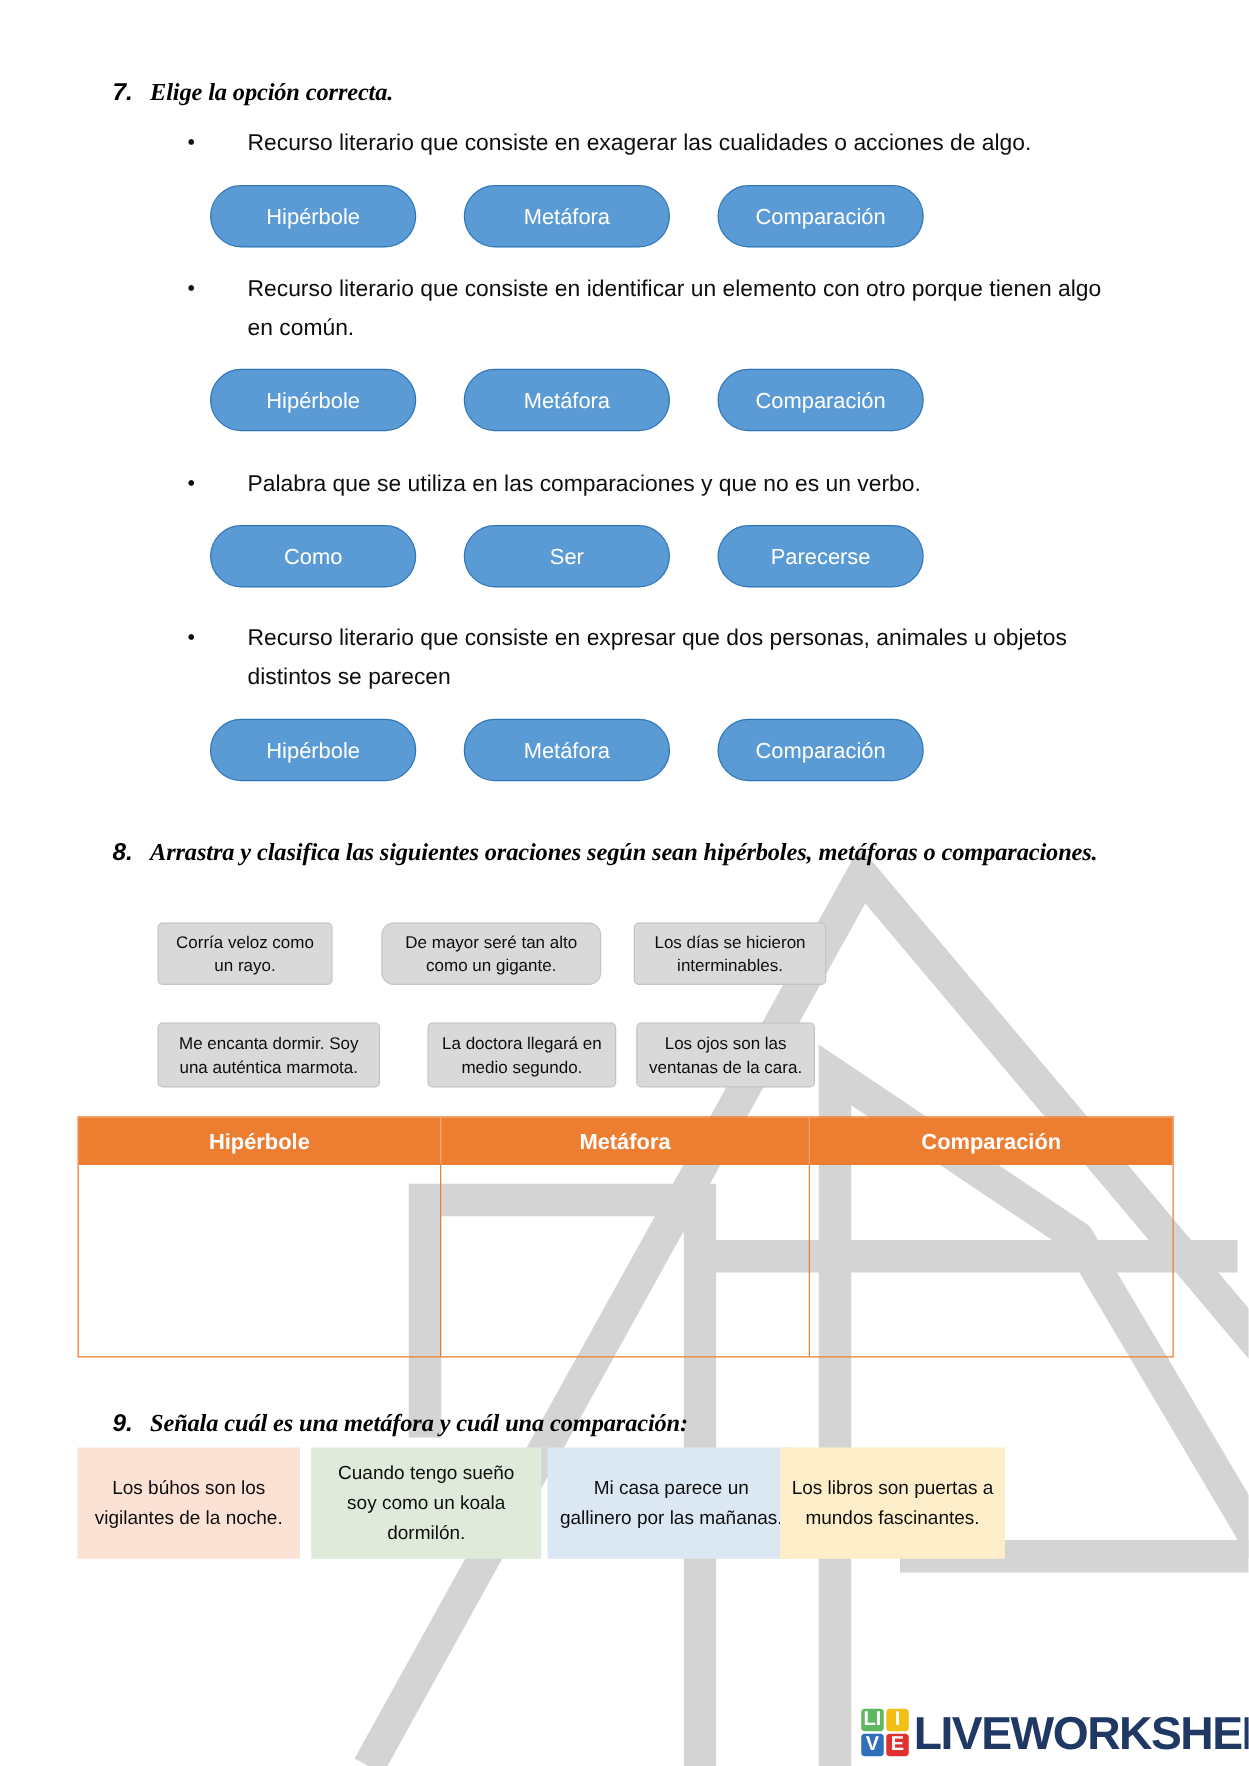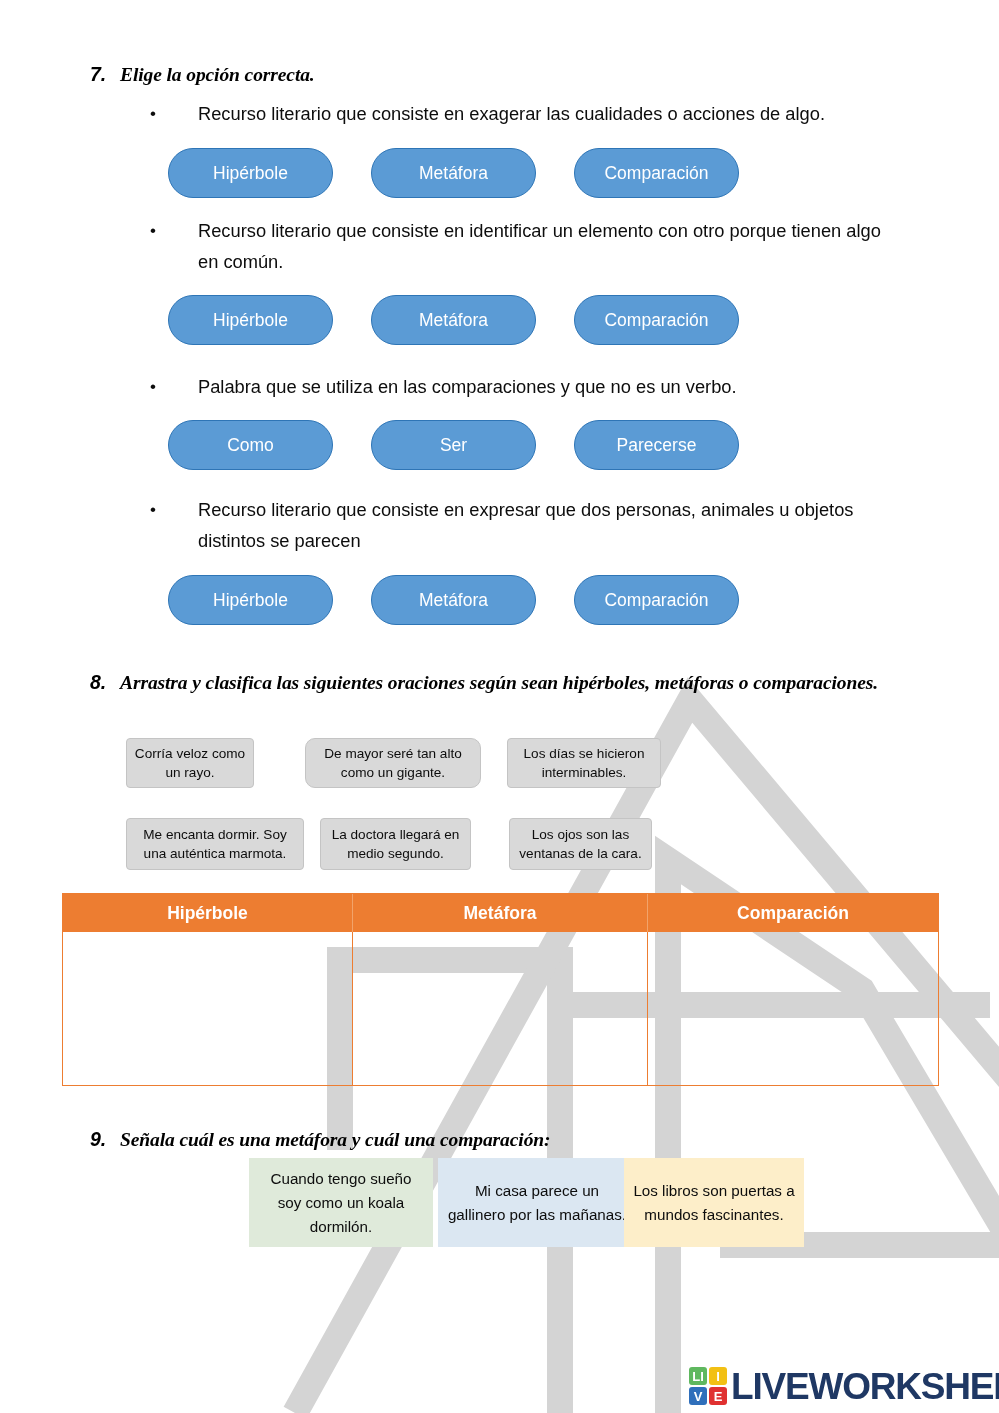--- a/index.html
+++ b/index.html
@@ -182,21 +182,21 @@
     height: 38px;
     display: grid;
     grid-template-columns: 1fr 1fr;
     grid-template-rows: 1fr 1fr;
     gap: 2px;
     margin-right: 4px;
   }
   .lw-sq {
     border-radius: 3px;
     color: #ffffff;
-    font-size: 13px;
+    font-size: 16px;
     font-weight: bold;
     display: flex;
     align-items: center;
     justify-content: center;
     line-height: 1;
   }
   #lw-word {
     font-size: 37px;
     font-weight: bold;
     letter-spacing: -1.2px;
@@ -271,45 +271,46 @@
       <div class="opt-gap"></div>
       <div class="opt-btn">Metáfora</div>
       <div class="opt-gap"></div>
       <div class="opt-btn">Comparación</div>
     </div>
 
     <div class="exercise-heading" style="left:90px; top:668px; width:850px;">
       <span class="ex-num">8.</span><span class="heading-body" style="width:815px;">Arrastra y clasifica las siguientes oraciones según sean hipérboles, metáforas o comparaciones.</span>
     </div>
 
-    <div class="chip" style="left:126px; top:738px; width:128px; height:50px;">Corría veloz como un rayo.</div>
+    <div class="chip" style="left:126px; top:738px; width:140px; height:50px;">Corría veloz como un rayo.</div>
     <div class="chip" style="left:305px; top:738px; width:176px; height:50px;border-radius:10px;">De mayor seré tan alto como un gigante.</div>
     <div class="chip" style="left:507px; top:738px; width:154px; height:50px;">Los días se hicieron interminables.</div>
 
     <div class="chip" style="left:126px; top:818px; width:178px; height:52px;">Me encanta dormir. Soy una auténtica marmota.</div>
-    <div class="chip" style="left:320px; top:818px; width:151px; height:52px;">La doctora llegará en medio segundo.</div>
+    <div class="chip" style="left:342px; top:818px; width:151px; height:52px;">La doctora llegará en medio segundo.</div>
     <div class="chip" style="left:509px; top:818px; width:143px; height:52px;">Los ojos son las ventanas de la cara.</div>
 
     <div id="class-table">
       <div class="table-head-row">
         <div class="th col-1">Hipérbole</div>
         <div class="th col-2">Metáfora</div>
         <div class="th col-3">Comparación</div>
       </div>
       <div class="table-body-row">
         <div class="td col-1"></div>
         <div class="td col-2"></div>
         <div class="td col-3"></div>
       </div>
     </div>
 
     <div class="exercise-heading" style="left:90px; top:1125px; width:860px;">
       <span class="ex-num">9.</span><span class="heading-body">Señala cuál es una metáfora y cuál una comparación:</span>
     </div>
 
+    <div class="pastel-card" style="left:62px; top:1158px; width:178px; height:89px; background:#fbe2d5;">Los búhos son los vigilantes de la noche.</div>
     <div class="pastel-card" style="left:249px; top:1158px; width:184px; height:89px; background:#dfeada;">Cuando tengo sueño soy como un koala dormilón.</div>
     <div class="pastel-card" style="left:438px; top:1158px; width:198px; height:89px; background:#dbe7f2;">Mi casa parece un gallinero por las mañanas.</div>
     <div class="pastel-card" style="left:624px; top:1158px; width:180px; height:89px; background:#fdeec9;">Los libros son puertas a mundos fascinantes.</div>
 
     <div id="lw-logo">
       <div id="lw-mark">
         <div class="lw-sq" style="background:#5fb85f;">LI</div>
         <div class="lw-sq" style="background:#f2c014;">I</div>
         <div class="lw-sq" style="background:#2f6fbb;">V</div>
         <div class="lw-sq" style="background:#e03131;">E</div>

